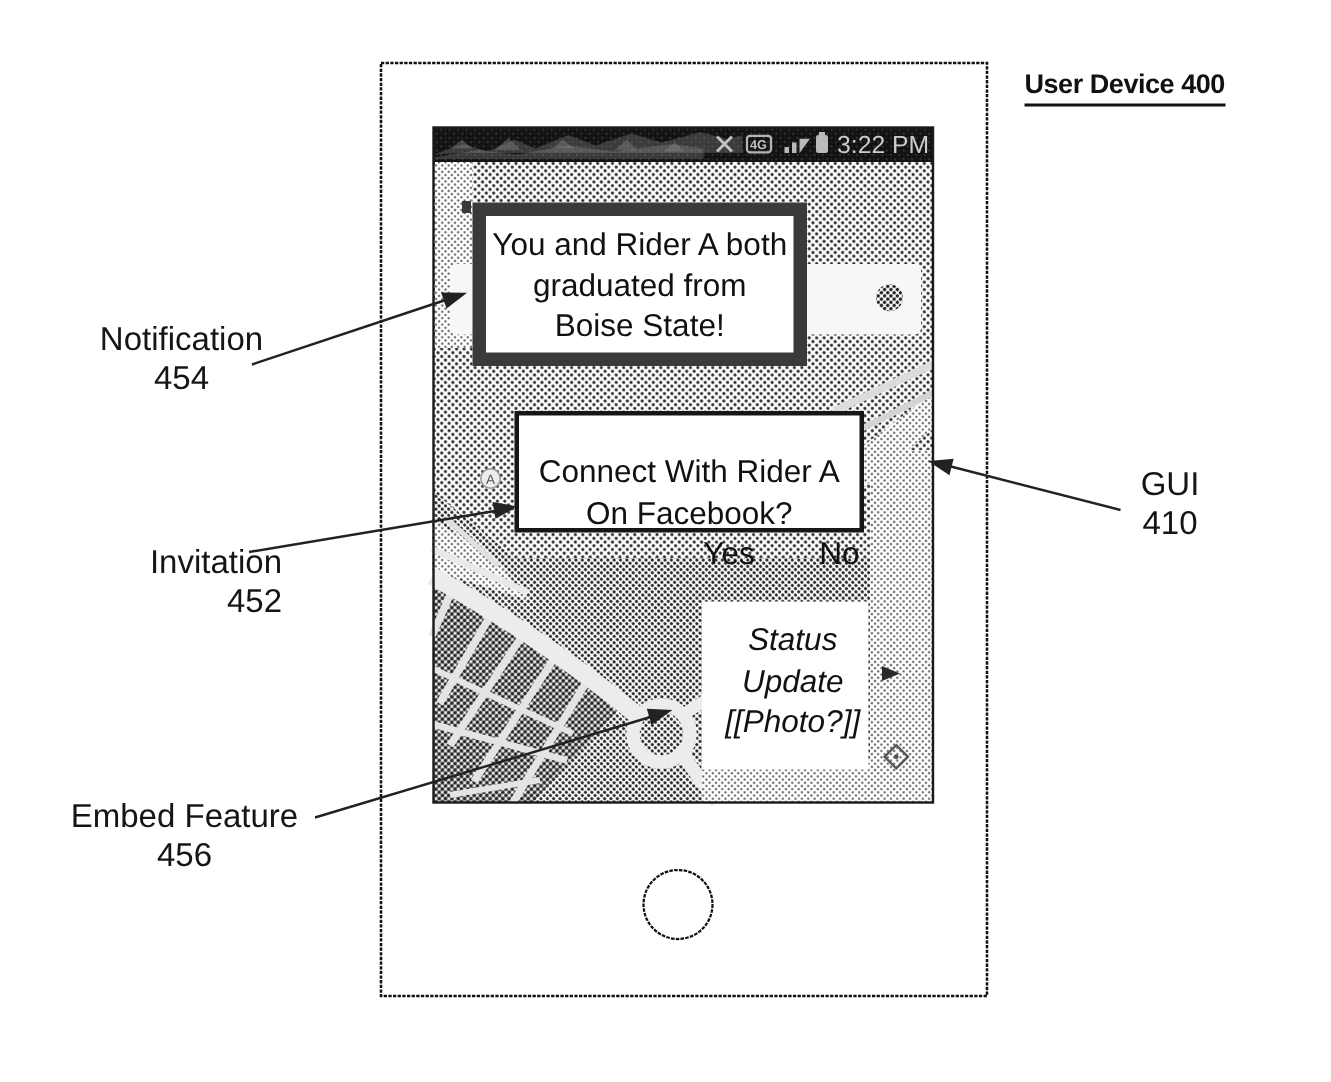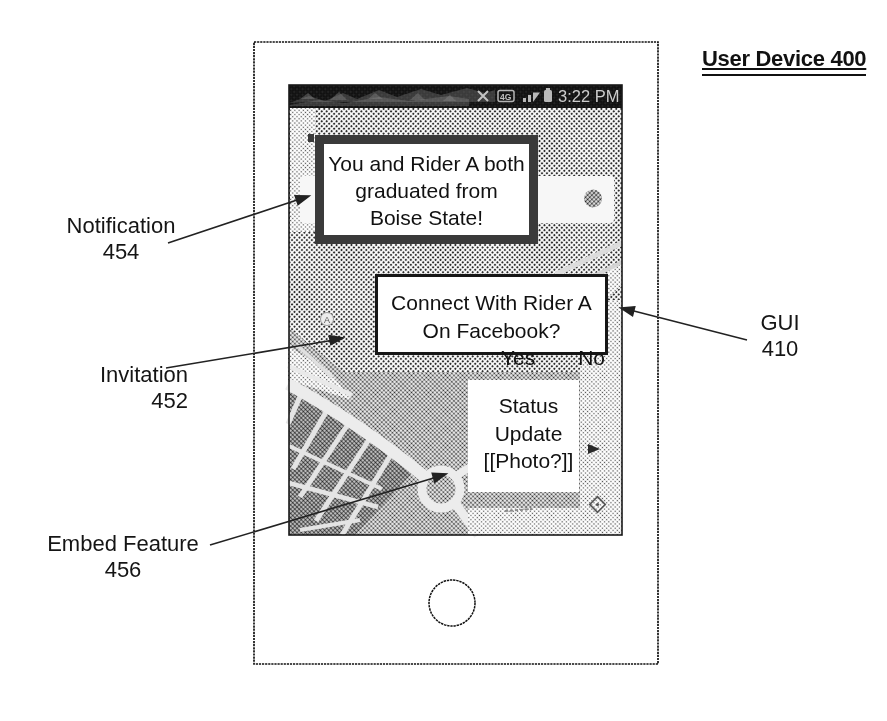--- a/index.html
+++ b/index.html
@@ -120,21 +120,21 @@
   <polygon points="343.0,338.0 330.9,344.6 329.4,335.7"></polygon>
   <line x1="210" y1="545" x2="437" y2="477"></line>
   <polygon points="446.0,474.0 434.8,482.1 432.3,473.4"></polygon>
   <line x1="747" y1="340" x2="630" y2="310"></line>
   <polygon points="621.0,308.0 634.7,306.8 632.5,315.6"></polygon>
 </g>
 </svg>
 
 <div class="bx" style="left:315px;top:119px;width:223px;height:109px;border:9px solid #3a3a3a;font-size:21px;line-height:27px;padding-top:6px;margin-top:16px;">You and Rider A both<br>graduated from<br>Boise State!</div>
 
-<div class="bx" style="left:343px;top:274px;width:233px;height:81px;border:3px solid #161616;font-size:21px;line-height:27.5px;padding-top:12px;margin-left:32px;">Connect With Rider A<br>On Facebook?<div style="text-align:right;padding-left:60px;">Yes<span style="display:inline-block;width:43px;"></span>No</div></div>
+<div class="bx" style="left:343px;top:274px;width:233px;height:81px;border:3px solid #161616;font-size:21px;line-height:27.5px;padding-top:24px;">Connect With Rider A<br>On Facebook?<div style="text-align:right;padding-left:60px;">Yes<span style="display:inline-block;width:43px;"></span>No</div></div>
 
-<div class="bx" style="left:468px;top:380px;width:111px;height:112px;font-size:21px;line-height:27.5px;padding-top:12px;padding-left:10px;">Status<br>Update<br>[[Photo?]]</div>
+<div class="bx" style="left:468px;top:401px;width:111px;height:112px;font-size:21px;line-height:27.5px;padding-top:12px;padding-left:10px;font-style:italic;">Status<br>Update<br>[[Photo?]]</div>
 
 <div class="lbl" style="left:46px;top:213px;width:150px;">Notification<br>454</div>
 <div class="lbl" style="left:38px;top:362px;width:150px;text-align:right;">Invitation<br>452</div>
 <div class="lbl" style="left:38px;top:531px;width:170px;">Embed Feature<br>456</div>
 <div class="lbl" style="left:732px;top:310px;width:96px;">GUI<br>410</div>
-<div class="abs" style="left:702px;top:46px;font-size:22px;font-weight:bold;border-bottom:2.5px solid #111;padding-bottom:2px;letter-spacing:-0.3px;text-decoration:underline;">User Device 400</div>
+<div class="abs" style="left:683px;top:46px;font-size:18px;font-weight:bold;border-bottom:2.5px solid #111;padding-bottom:2px;letter-spacing:-0.3px;">User Device 400</div>
 
 </body></html>

